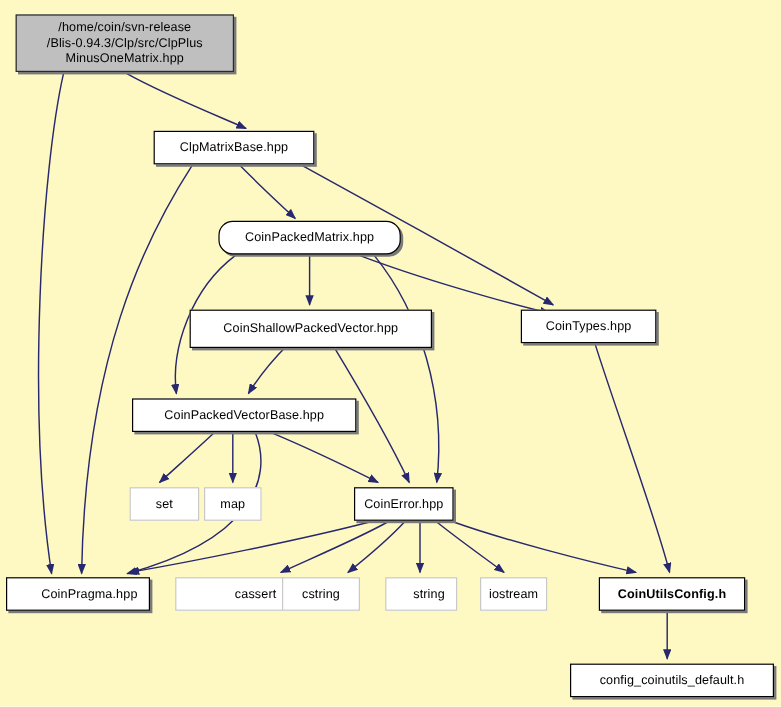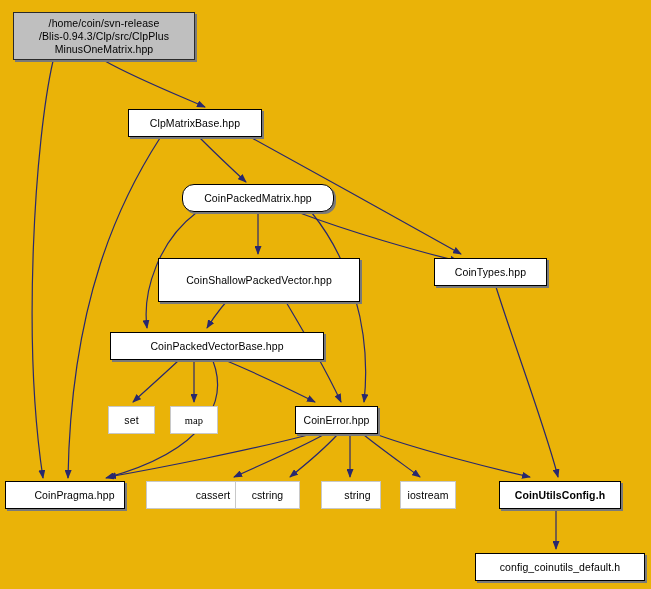--- a/index.html
+++ b/index.html
@@ -4,21 +4,21 @@
 <style>
   html, body {
     margin: 0;
     padding: 0;
     background: #ffffff;
   }
   #graph-root {
     position: relative;
     width: 651px;
     height: 589px;
-    background: #eab308;
+    background: #fef9c3;
     font-family: "Liberation Sans", sans-serif;
     overflow: hidden;
   }
   svg.graph-canvas {
     position: absolute;
     left: 0;
     top: 0;
     width: 651px;
     height: 589px;
   }
@@ -94,24 +94,24 @@
         <path d="M 556,510 L 556,549" fill="none" stroke="#28286e" stroke-width="1.2" marker-end="url(#arrowhead)"></path>
       </g>
   </svg>
   <div id="node-layer">
       <div class="node-box shape-root" style="left: 13px; top: 12px; width: 182px; height: 48px;"><span class="node-label">/home/coin/svn-release
 /Blis-0.94.3/Clp/src/ClpPlus
 MinusOneMatrix.hpp</span></div>
       <div class="node-box shape-local" style="left: 128px; top: 109px; width: 134px; height: 28px;"><span class="node-label">ClpMatrixBase.hpp</span></div>
       <div class="node-box shape-local" style="left: 182px; top: 184px; width: 152px; height: 28px; border-radius: 12px;"><span class="node-label">CoinPackedMatrix.hpp</span></div>
       <div class="node-box shape-local" style="left: 434px; top: 258px; width: 113px; height: 28px;"><span class="node-label">CoinTypes.hpp</span></div>
-      <div class="node-box shape-local" style="left: 158px; top: 258px; width: 202px; height: 44px;"><span class="node-label">CoinShallowPackedVector.hpp</span></div>
-      <div class="node-box shape-local" style="left: 110px; top: 332px; width: 214px; height: 28px;"><span class="node-label">CoinPackedVectorBase.hpp</span></div>
-      <div class="node-box shape-system" style="left: 108px; top: 406px; width: 47px; height: 28px;"><span class="node-label">set</span></div>
-      <div class="node-box shape-system" style="left: 170px; top: 406px; width: 48px; height: 28px; font-family: Liberation Serif, serif;"><span class="node-label">map</span></div>
+      <div class="node-box shape-local" style="left: 158px; top: 258px; width: 202px; height: 32px;"><span class="node-label">CoinShallowPackedVector.hpp</span></div>
+      <div class="node-box shape-local" style="left: 110px; top: 332px; width: 187px; height: 28px;"><span class="node-label">CoinPackedVectorBase.hpp</span></div>
+      <div class="node-box shape-system" style="left: 108px; top: 406px; width: 58px; height: 28px;"><span class="node-label">set</span></div>
+      <div class="node-box shape-system" style="left: 170px; top: 406px; width: 48px; height: 28px;"><span class="node-label">map</span></div>
       <div class="node-box shape-local" style="left: 295px; top: 406px; width: 83px; height: 28px;"><span class="node-label">CoinError.hpp</span></div>
       <div class="node-box shape-local" style="left: 5px; top: 481px; width: 120px; height: 28px; padding-left: 19px;"><span class="node-label">CoinPragma.hpp</span></div>
       <div class="node-box shape-system" style="left: 146px; top: 481px; width: 92px; height: 28px; padding-left: 42px;"><span class="node-label">cassert</span></div>
       <div class="node-box shape-system" style="left: 235px; top: 481px; width: 65px; height: 28px;"><span class="node-label">cstring</span></div>
       <div class="node-box shape-system" style="left: 321px; top: 481px; width: 60px; height: 28px; padding-left: 13px;"><span class="node-label">string</span></div>
       <div class="node-box shape-system" style="left: 400px; top: 481px; width: 56px; height: 28px;"><span class="node-label">iostream</span></div>
       <div class="node-box shape-local" style="left: 499px; top: 481px; width: 122px; height: 28px; font-weight: bold;"><span class="node-label">CoinUtilsConfig.h</span></div>
       <div class="node-box shape-local" style="left: 475px; top: 553px; width: 170px; height: 28px;"><span class="node-label">config_coinutils_default.h</span></div>
     </div>
 </div>

